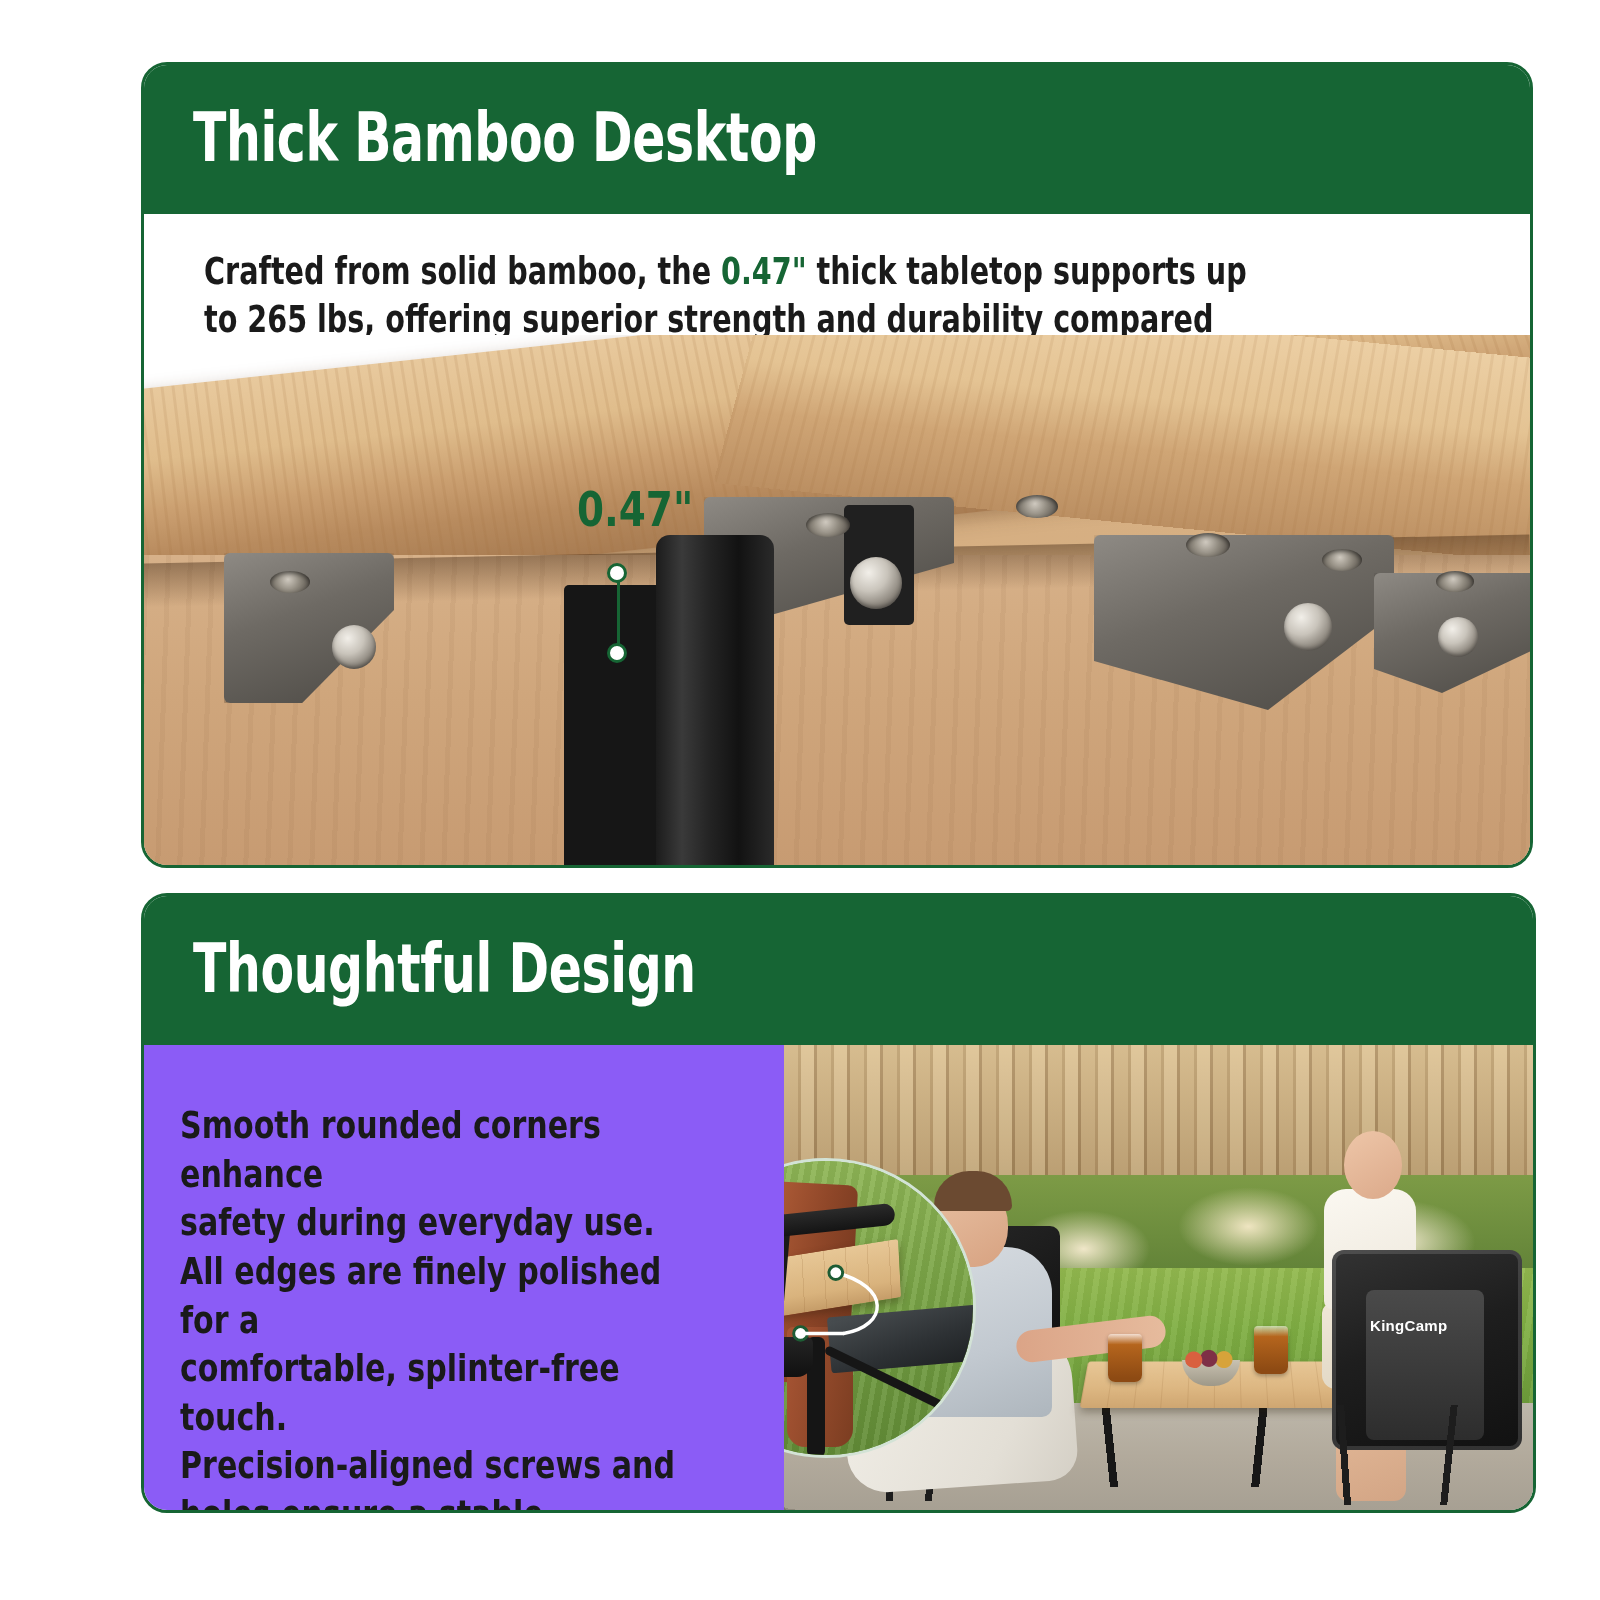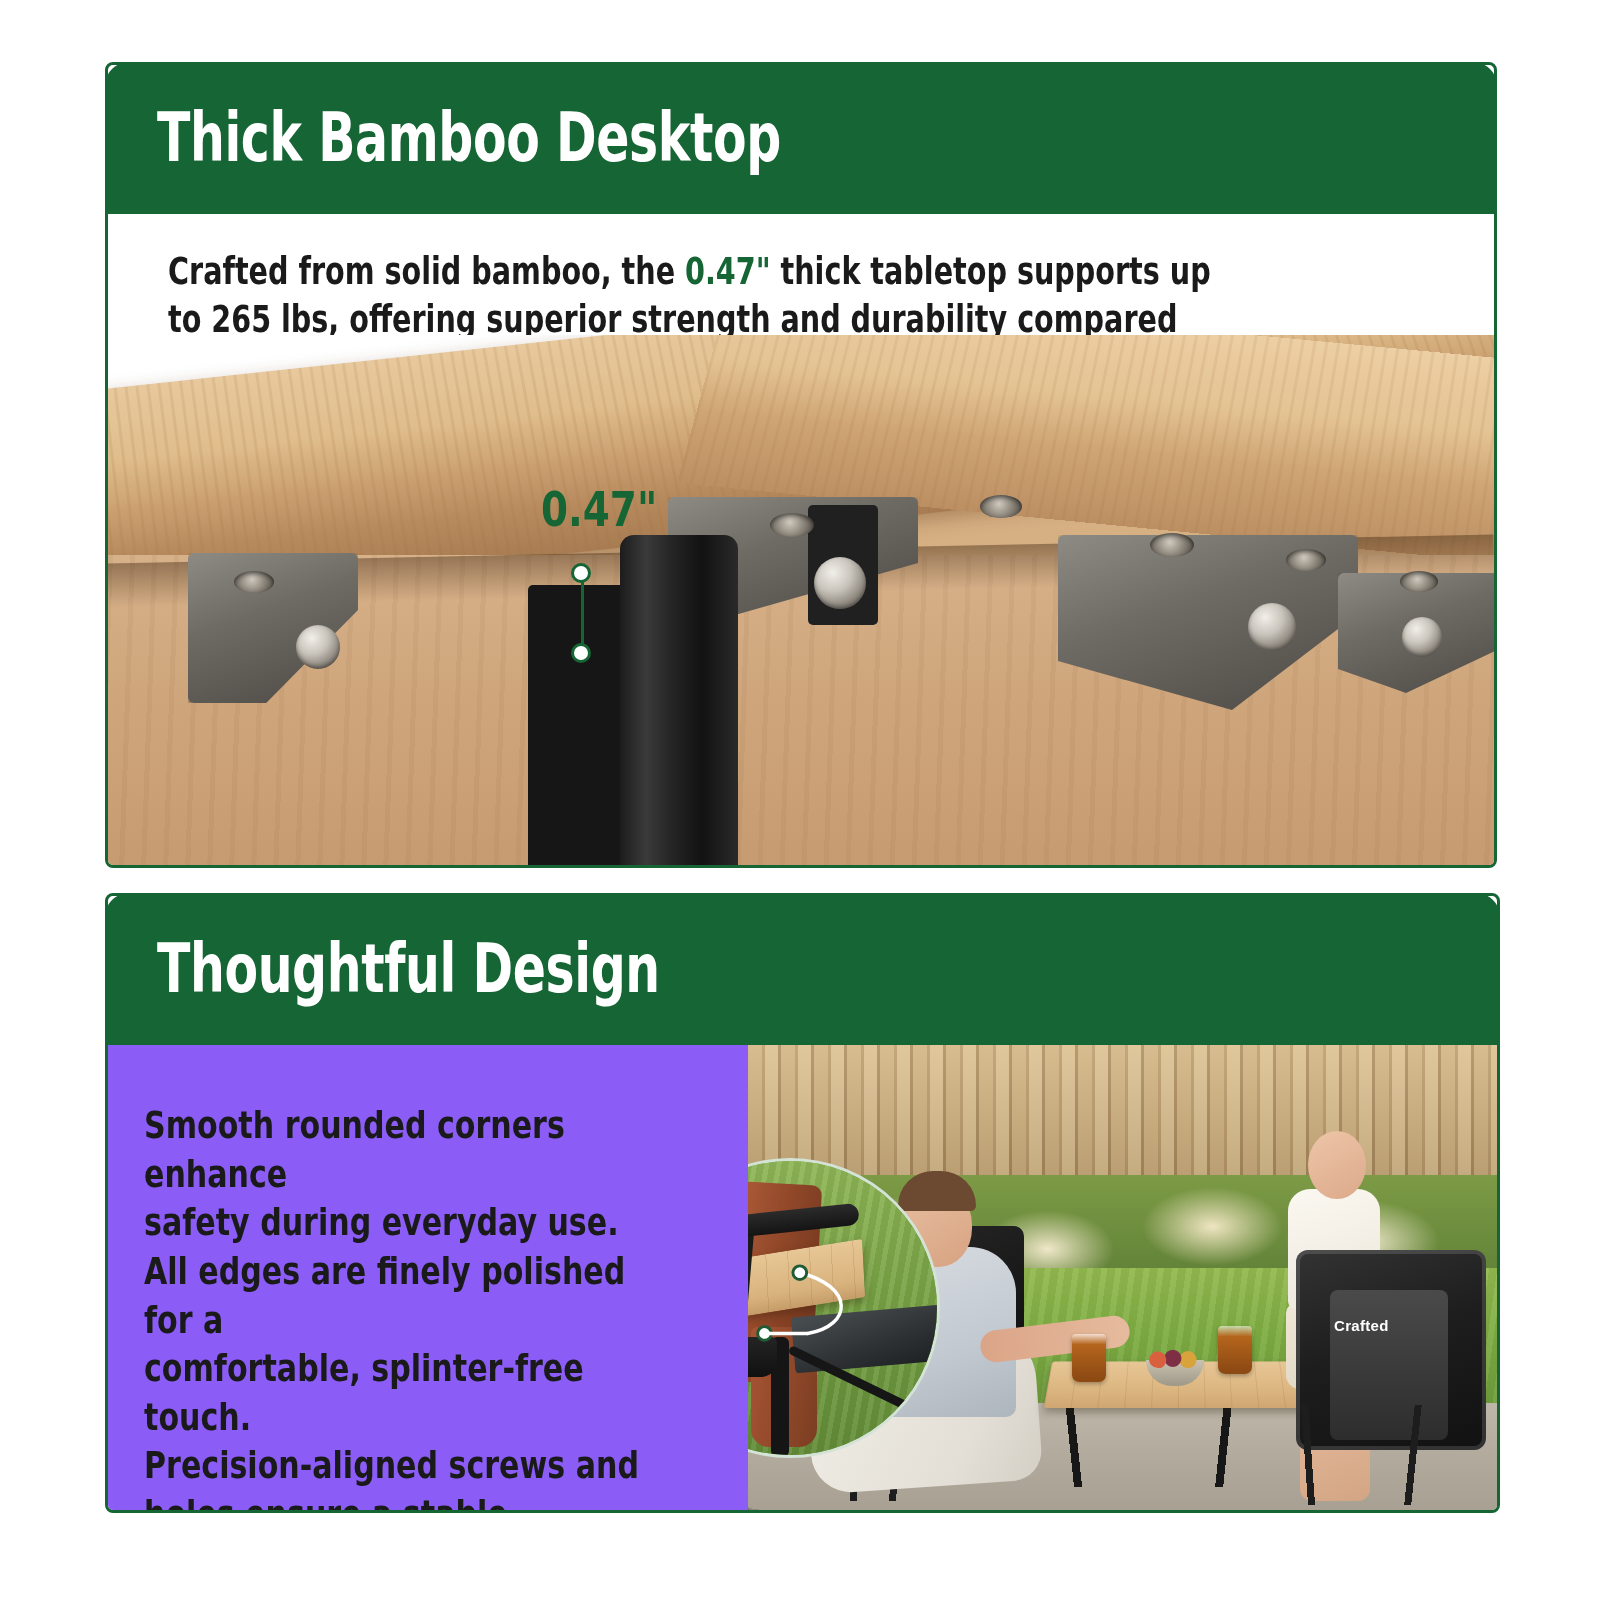--- a/index.html
+++ b/index.html
@@ -9,23 +9,24 @@
     font-family:"Liberation Sans", sans-serif;
     overflow:hidden;
     position:relative;
   }
 
   
   .card{
     position:absolute;
     background:#ffffff;
     border:3px solid #166534;
-    border-radius:8px;
+    border-radius:26px;
     overflow:hidden;
     box-sizing:border-box;
+    margin-left:36px;
   }
   .card-header{
     position:absolute;
     left:-3px;right:-3px;top:-3px;
     background:#166534;
     display:flex;align-items:center;
     box-sizing:border-box;
   }
   .card-title{
     color:#ffffff;
@@ -461,21 +462,21 @@
       <div id="fruit"></div>
 
       <div class="fig" id="woman-hair"></div>
       <div class="fig" id="woman-legs"></div>
       <div class="fig" id="woman-shorts"></div>
       <div class="fig" id="woman-top"></div>
       <div class="fig" id="woman-head"></div>
 
       <div class="chair" id="chair-right-back"></div>
       <div class="chair" id="chair-right-panel"></div>
-      <div class="kc-logo">Crafted</div>
+      <div class="kc-logo">KingCamp</div>
       <div class="chair" id="chair-right-legs"></div>
 
       <div class="inset-circle">
         <div class="inset-grass"></div>
         <div class="inset-pot"></div>
         <div class="inset-pot2"></div>
         <div class="inset-mesh"></div>
         <div class="inset-tabletop"></div>
         <div class="inset-armpost"></div>
         <div class="inset-armrest"></div>

